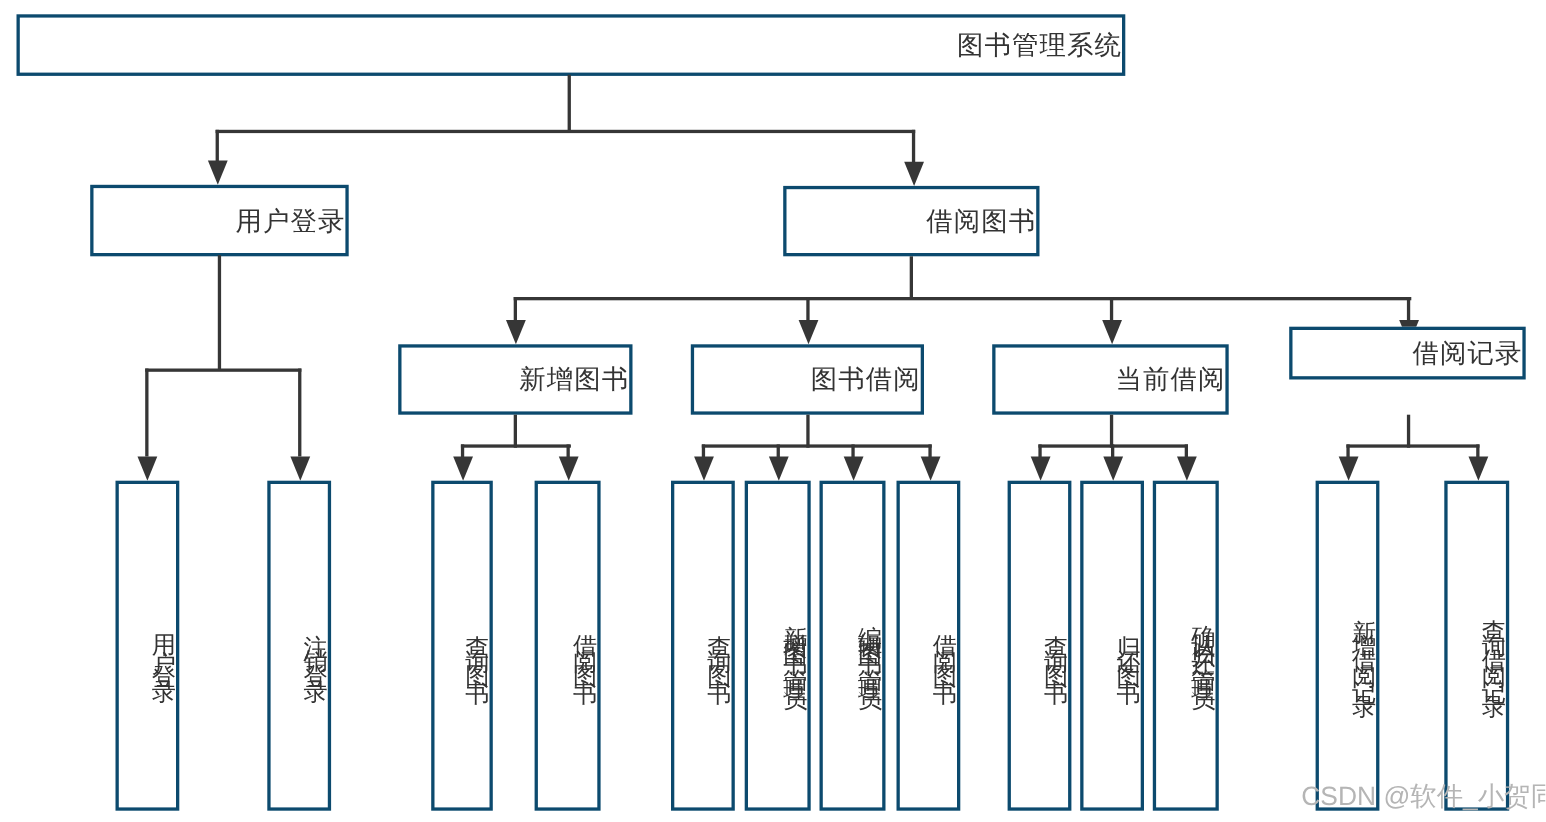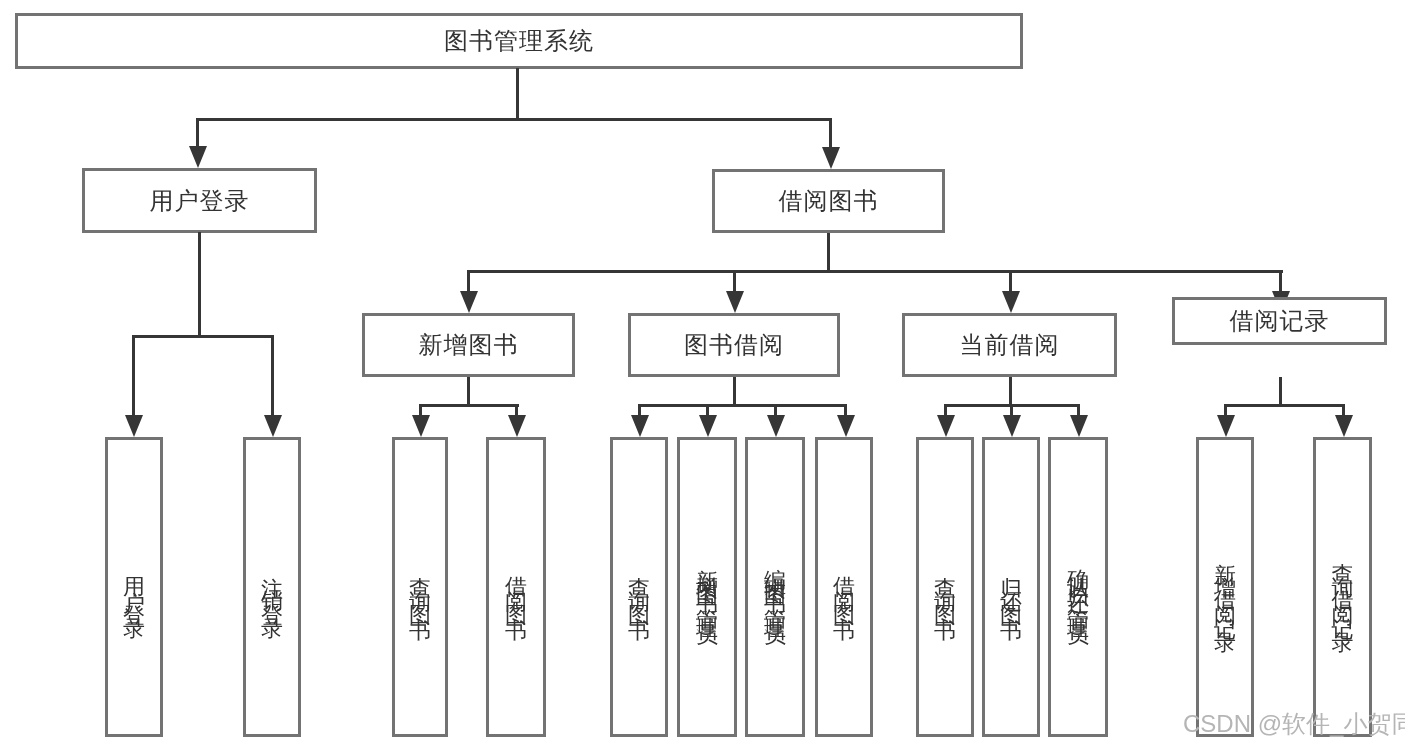--- a/index.html
+++ b/index.html
@@ -6,24 +6,24 @@
   #canvas{
     position:relative;
     width:1405px;height:747px;
     background:#ffffff;
     font-family:"Liberation Sans", sans-serif;
     color:#333333;
     overflow:hidden;
   }
   .box{
     position:absolute;
-    border:3px solid #737373;
+    border:3px solid #0c4a6e;
     background:#ffffff;
     box-sizing:border-box;
-    display:flex;align-items:center;justify-content:center;
+    display:flex;align-items:center;justify-content:flex-end;
   }
   .hlabel{
     font-size:24px;
     letter-spacing:1px;
     white-space:nowrap;
   }
   .vbox .vlabel{
     writing-mode:vertical-rl;
     text-orientation:mixed;
     font-size:22px;

